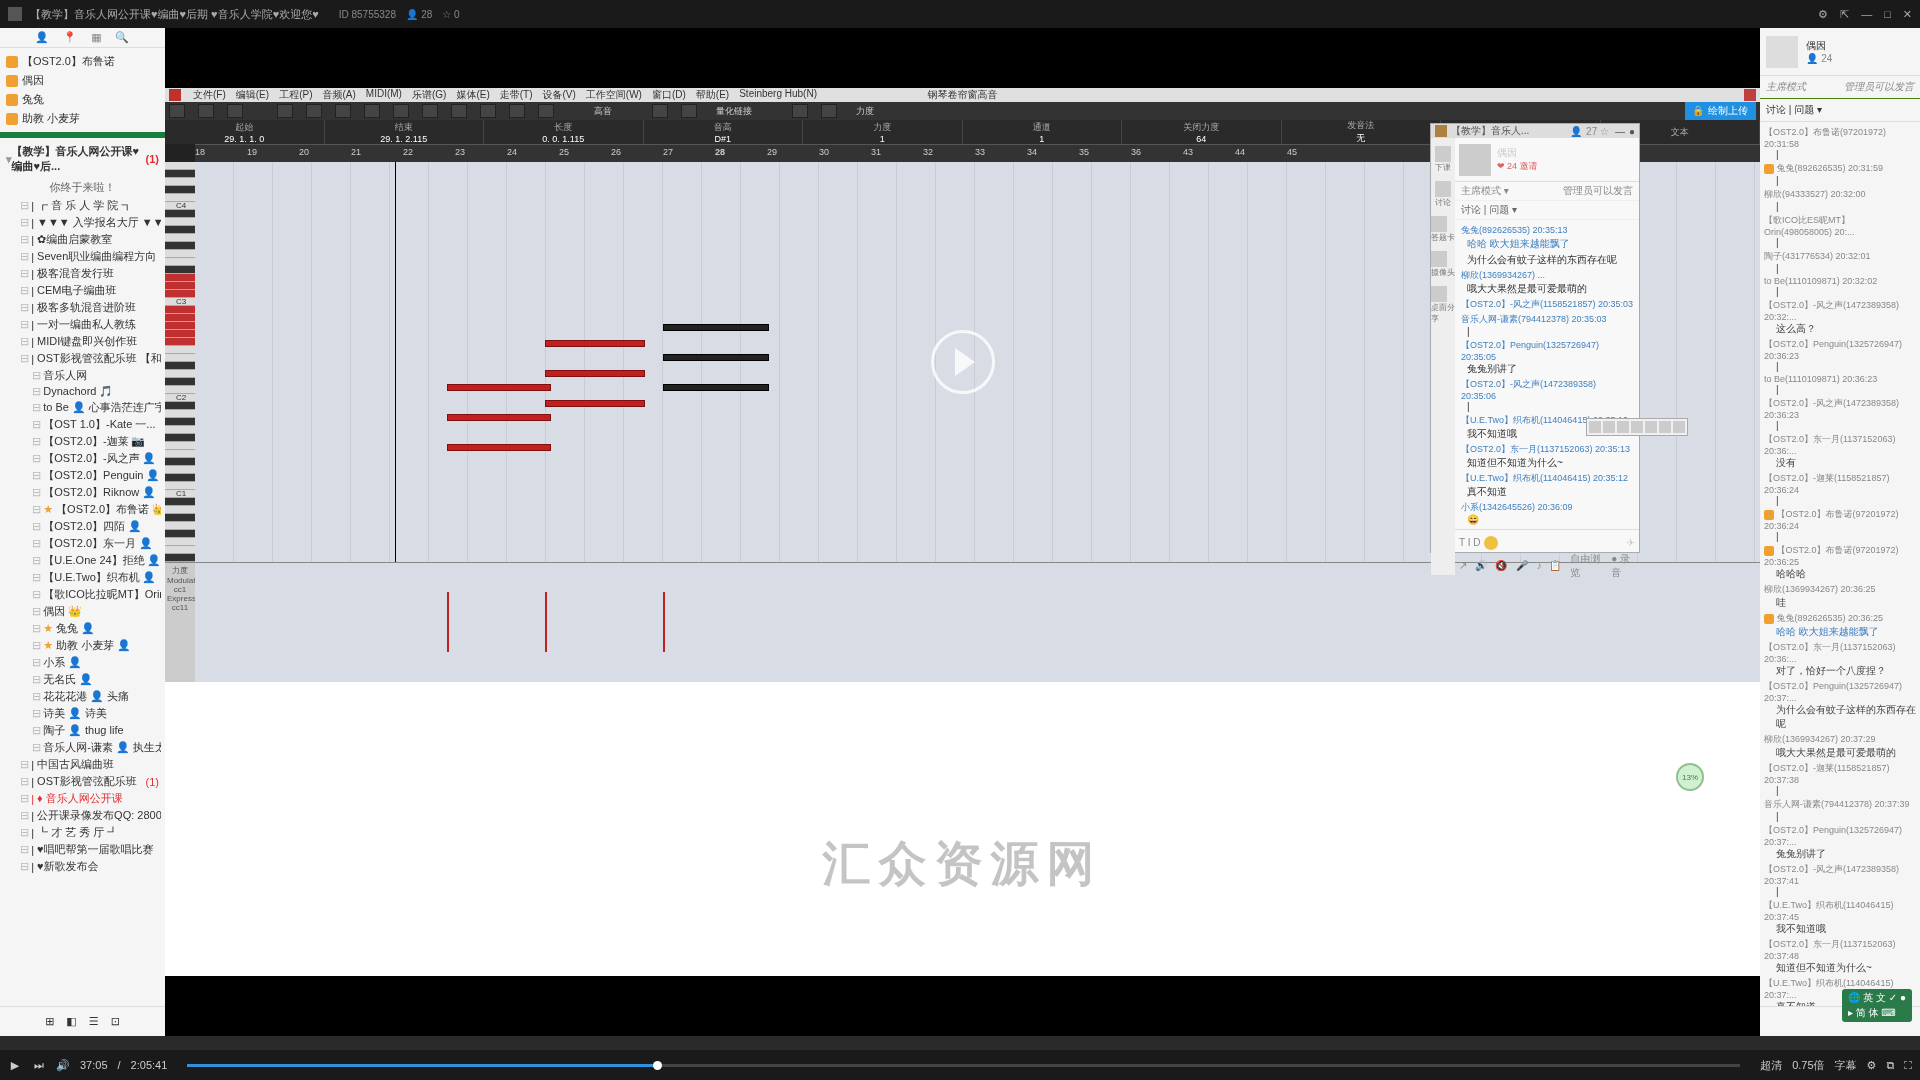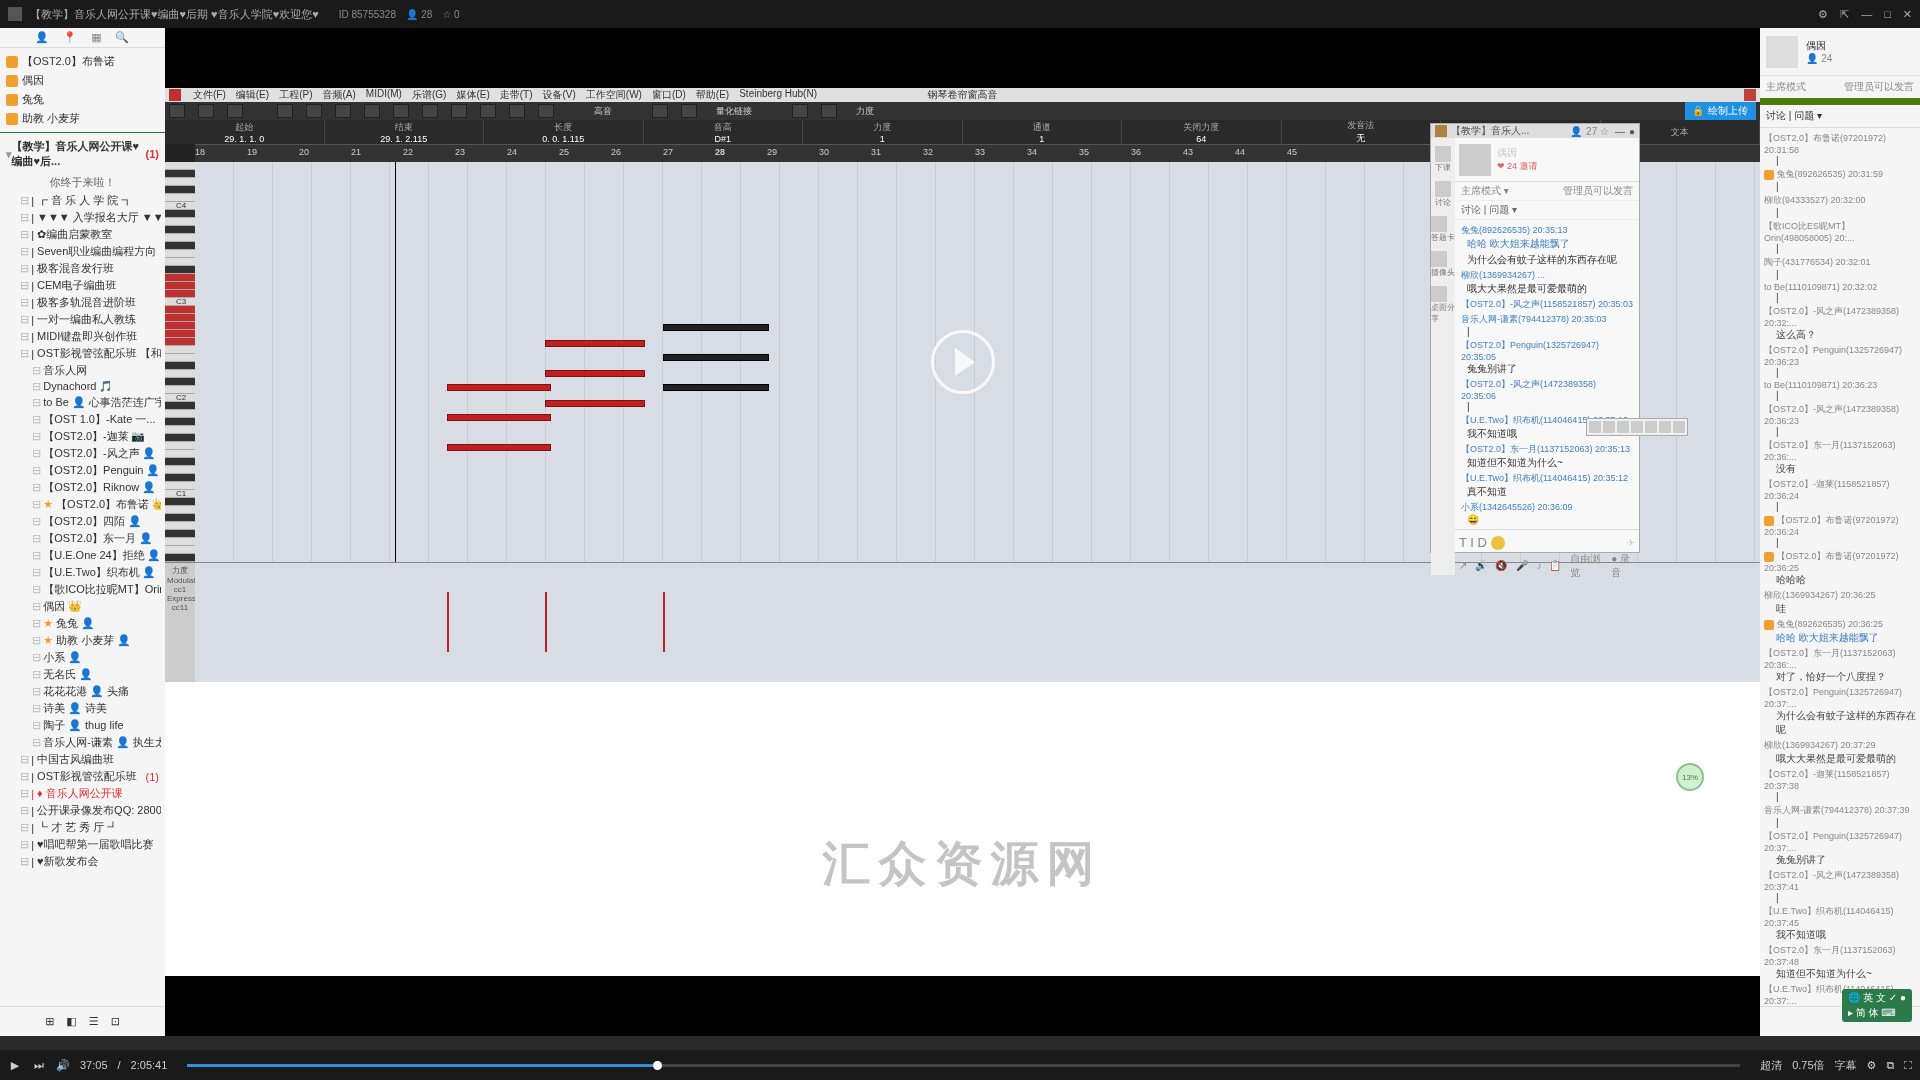--- a/index.html
+++ b/index.html
@@ -7,21 +7,21 @@
 .titlebar{height:28px;background:#1a1a1a;display:flex;align-items:center;padding:0 8px;color:#aaa;}
 .titlebar .tb-icon{width:14px;height:14px;background:#555;margin-right:8px;}
 .titlebar .title{flex:0 0 auto;margin-right:20px;}
 .titlebar .meta{color:#888;font-size:10px;}
 .titlebar .wincontrols{margin-left:auto;display:flex;gap:12px;}
 .titlebar .wincontrols span{cursor:pointer;}
 .main{display:flex;height:1008px;}
 .left-panel{width:165px;background:#f5f5f5;color:#333;display:flex;flex-direction:column;font-size:11px;}
 .left-toolbar{height:20px;display:flex;justify-content:center;gap:14px;align-items:center;border-bottom:1px solid #ddd;}
 .left-toolbar span{color:#888;}
-.user-list{padding:4px 6px;border-bottom:1px solid #15803d;}
+.user-list{padding:4px 6px;border-bottom:6px solid #15803d;}
 .user-item{display:flex;align-items:center;padding:2px 0;gap:4px;}
 .user-item .badge{width:12px;height:12px;background:#f0a030;border-radius:2px;}
 .tree{flex:1;overflow:hidden;padding:2px 4px;}
 .tree-header{font-weight:bold;padding:4px 2px;display:flex;align-items:center;}
 .tree-sub{text-align:center;color:#666;padding:2px;}
 .tree-item{display:flex;align-items:center;padding:1px 2px;gap:3px;white-space:nowrap;overflow:hidden;}
 .tree-item .dots{color:#bbb;letter-spacing:-1px;}
 .tree-item.indent1{padding-left:16px;}
 .tree-item.indent2{padding-left:28px;}
 .tree-item.active{color:#e03030;}
@@ -80,21 +80,21 @@
 .chat-popup .msg .meta.blue{color:#4080c0;}
 .chat-popup .msg .text{color:#333;padding-left:6px;}
 .chat-popup .msg .text.link{color:#4080c0;}
 .chat-popup .cp-input{height:26px;border-top:1px solid #ddd;display:flex;align-items:center;padding:0 4px;}
 .chat-popup .cp-input .emoji{width:14px;height:14px;background:#f0c040;border-radius:50%;margin:0 4px;}
 .chat-popup .cp-bottom{height:20px;border-top:1px solid #ddd;display:flex;align-items:center;gap:8px;padding:0 4px;}
 .chat-popup .cp-bottom span{color:#888;}
 .right-panel{width:160px;background:#f5f5f5;color:#333;display:flex;flex-direction:column;font-size:10px;}
 .rp-user{height:48px;display:flex;align-items:center;padding:6px;gap:8px;border-bottom:1px solid #ddd;}
 .rp-user .av{width:32px;height:32px;background:#ddd;}
-.rp-mode{padding:4px 6px;color:#888;display:flex;justify-content:space-between;border-bottom:7px solid #4d7c0f;}
+.rp-mode{padding:4px 6px;color:#888;display:flex;justify-content:space-between;border-bottom:1px solid #4d7c0f;font-style:italic;}
 .rp-tabs{padding:4px 6px;border-bottom:1px solid #ddd;}
 .rp-msgs{flex:1;overflow:hidden;padding:2px 4px;}
 .rp-msg{margin:2px 0;}
 .rp-msg .meta{color:#888;font-size:9px;}
 .rp-msg .meta .warn{display:inline-block;width:10px;height:10px;background:#f0a030;border-radius:2px;vertical-align:middle;}
 .rp-msg .text{padding-left:12px;color:#444;}
 .rp-msg .text.link{color:#4080c0;}
 .rp-input{height:30px;border-top:1px solid #ddd;}
 .ime{position:absolute;right:8px;bottom:58px;background:#2a7a4a;color:#fff;padding:2px 6px;font-size:10px;border-radius:3px;display:flex;flex-direction:column;gap:1px;}
 .player-bar{position:absolute;bottom:0;left:0;right:0;height:30px;background:#1a1a1a;display:flex;align-items:center;padding:0 8px;gap:10px;color:#ccc;}
@@ -565,21 +565,21 @@
               <div class="msg">
                 <div class="meta blue">【U.E.Two】织布机(114046415) 20:35:12</div>
                 <div class="text">真不知道</div>
               </div>
               <div class="msg">
                 <div class="meta blue">小系(1342645526) 20:36:09</div>
                 <div class="text">😄</div>
               </div>
             </div>
           <div class="cp-input">
-            <span style="color:#888;font-size:13px">T I D</span>
+            <span style="color:#888;font-size:10px">T I D</span>
             <div class="emoji"></div>
             <div style="flex:1"></div>
             <span>✈</span>
           </div>
           <div class="cp-bottom" id="cp-bottom">
               <span>↗</span>
               <span>🔊</span>
               <span>🔇</span>
               <span>🎤</span>
               <span>♪</span>

